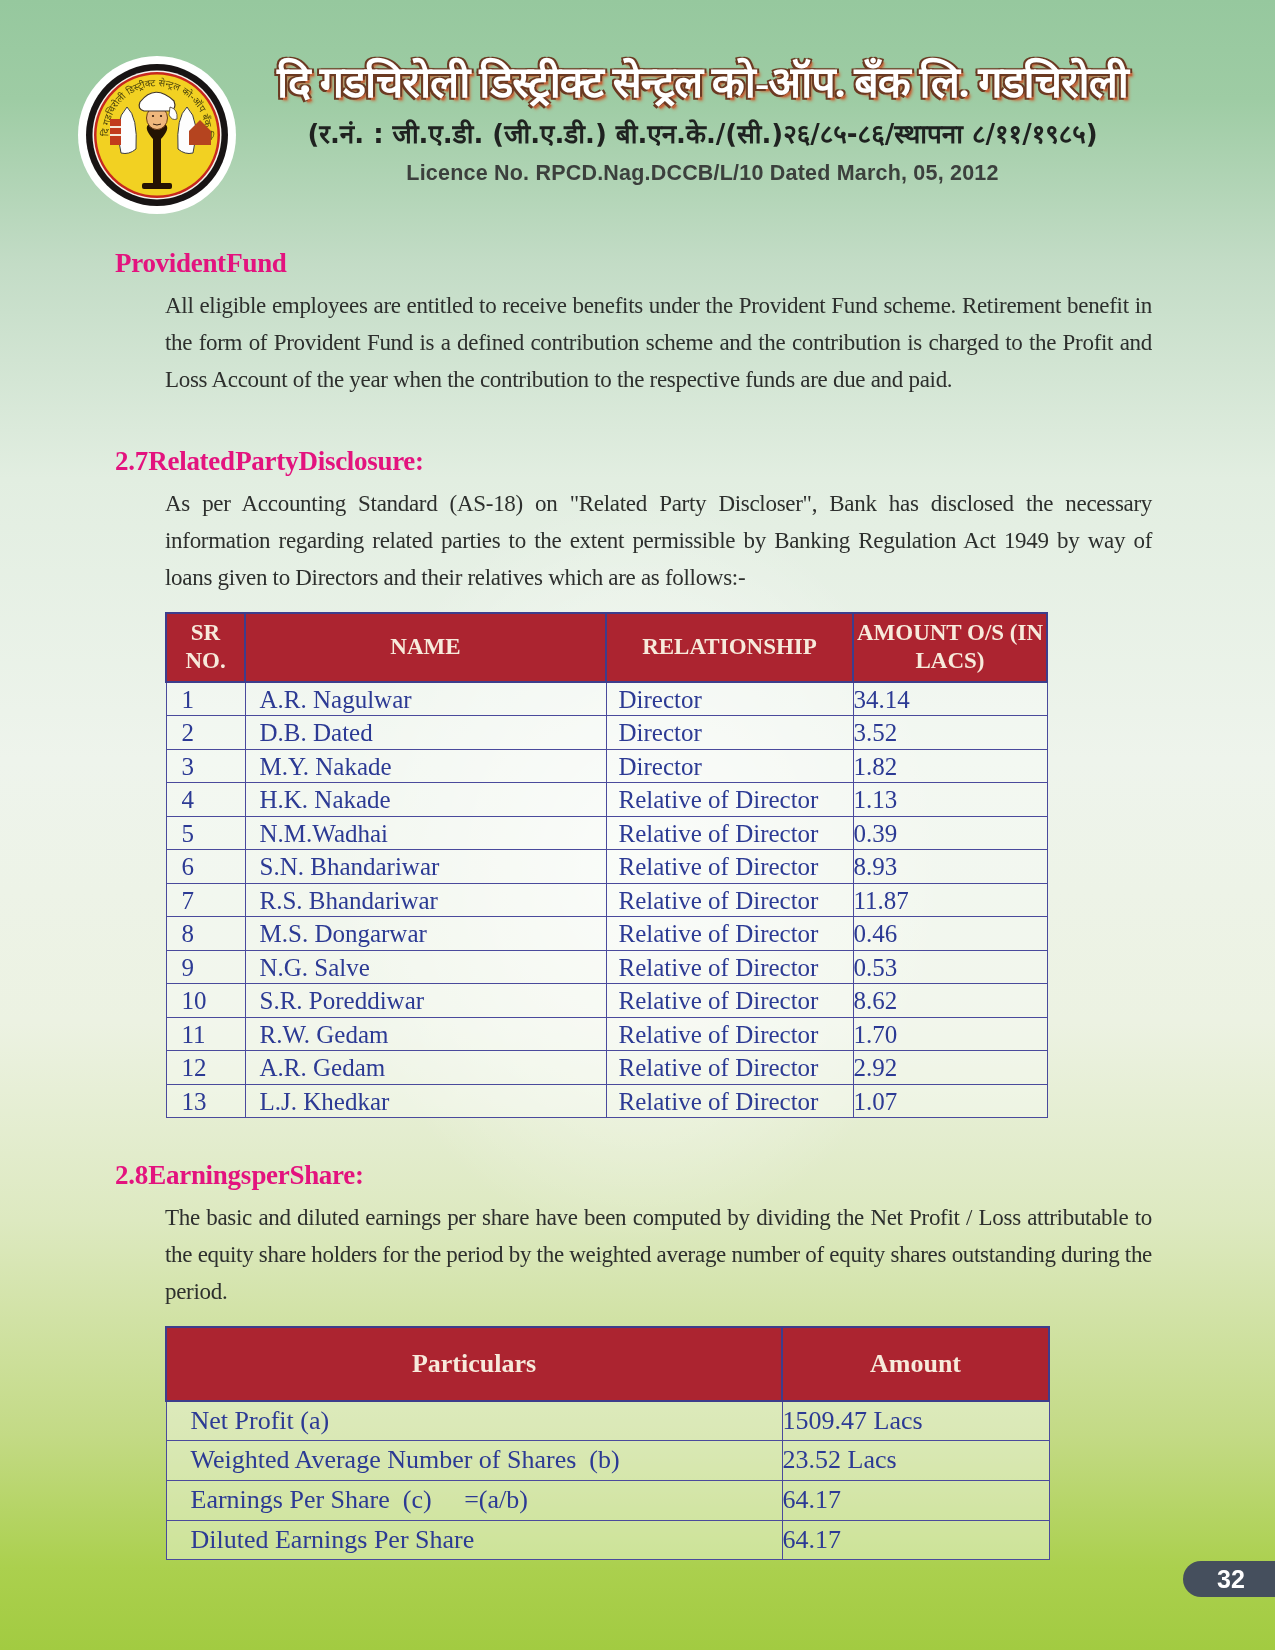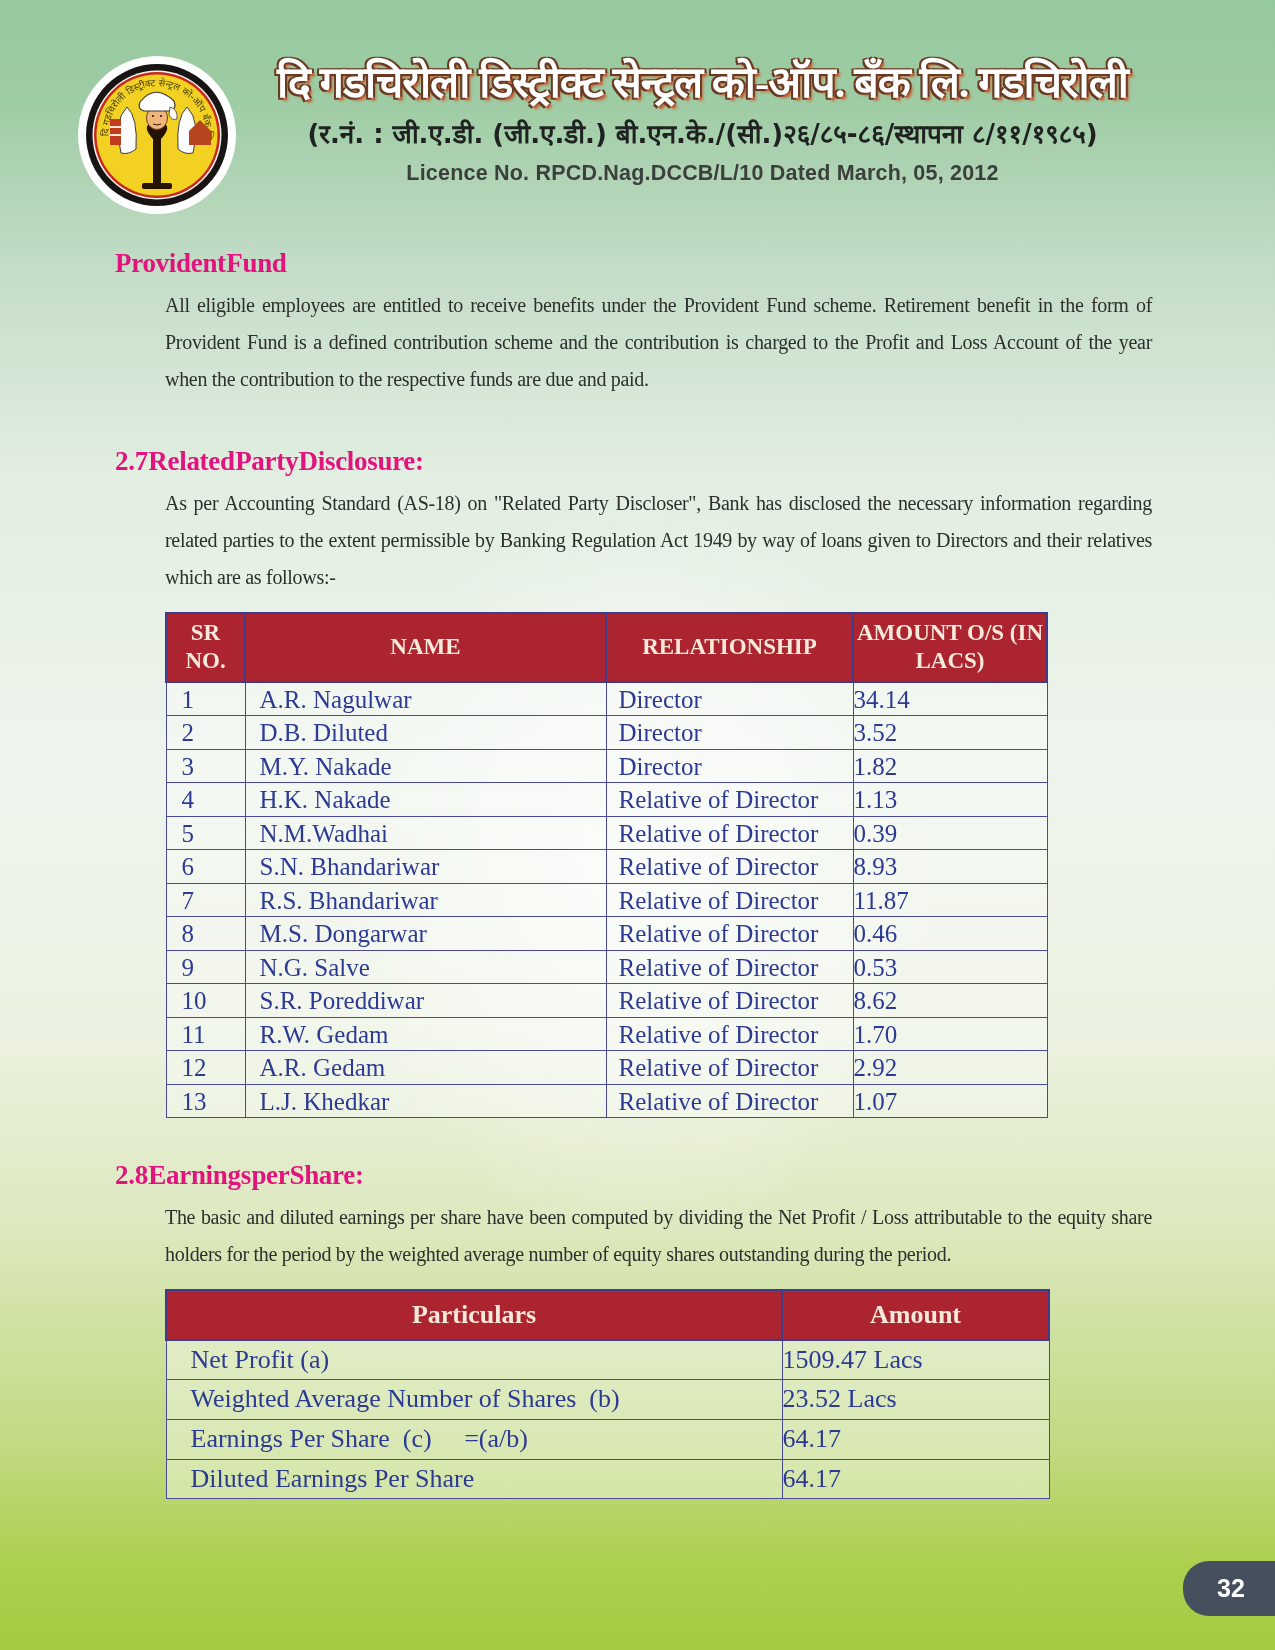--- a/index.html
+++ b/index.html
@@ -27,21 +27,21 @@
   
   main{padding:0 115px;}
   .section-title{
     margin:0;font-size:27px;font-weight:bold;color:#e3137e;word-spacing:-6px;letter-spacing:-0.3px;
     font-family:"Liberation Serif","DejaVu Serif",serif;
   }
   .sec-provident{margin-top:62px;}
   .sec-related{margin-top:48px;}
   .sec-eps{margin-top:42px;}
   .body-para{
-    margin:8px 8px 0 50px;font-size:20px;line-height:37px;color:#2d2f2d;
+    margin:8px 8px 0 50px;font-size:23px;line-height:37px;color:#2d2f2d;
     text-align:justify;letter-spacing:-0.3px;
   }
   
   table{border-collapse:collapse;margin:16px 0 0 50px;table-layout:fixed;}
   th{
     background:#ac2430;color:#f7eadb;font-weight:bold;text-align:center;
     border:2px solid #3d3d8c;padding:5px 2px;line-height:1.22;
   }
   td{
     color:#2c3a94;border:1.5px solid #4a4a9c;background:rgba(250,253,250,0.42);
@@ -50,28 +50,28 @@
   .rp-table{width:881px;}
   .rp-table th{font-size:23px;}
   .rp-table td{font-size:25px;padding:2px 0 1px;}
   .rp-table .c0{width:79px;}  .rp-table .c1{width:361px;}
   .rp-table .c2{width:247px;} .rp-table .c3{width:194px;}
   .rp-table td:nth-child(1){padding-left:15px;}
   .rp-table td:nth-child(2){padding-left:14px;}
   .rp-table td:nth-child(3){padding-left:12px;}
   .rp-table td:nth-child(4){text-align:left;}
   .eps-table{width:883px;}
-  .eps-table th{font-size:26px;padding:8px 2px;}
+  .eps-table th{font-size:26px;padding:20px 2px;}
   .eps-table td{font-size:26px;padding:4px 0;}
   .eps-table .c0{width:616px;} .eps-table .c1{width:267px;}
   .eps-table td:nth-child(1){padding-left:24px;}
   .eps-table td:nth-child(2){text-align:left;}
   
   .page-num{
-    position:absolute;right:0;top:1561px;width:88px;height:55px;
+    position:absolute;right:0;top:1561px;width:88px;height:36px;
     background:#454f5d;border-radius:26px 0 0 26px;
     display:flex;align-items:center;justify-content:center;padding-left:4px;
     font-family:"Liberation Sans","DejaVu Sans",sans-serif;font-size:25px;font-weight:bold;color:#fff;
   }
 </style>
 </head>
 <body>
 
 <div class="page">
 
@@ -141,21 +141,21 @@
         </thead>
         <tbody>
             <tr>
               <td>1</td>
               <td>A.R. Nagulwar</td>
               <td>Director</td>
               <td>34.14</td>
             </tr>
             <tr>
               <td>2</td>
-              <td>D.B. Diluted</td>
+              <td>D.B. Dated</td>
               <td>Director</td>
               <td>3.52</td>
             </tr>
             <tr>
               <td>3</td>
               <td>M.Y. Nakade</td>
               <td>Director</td>
               <td>1.82</td>
             </tr>
             <tr>

